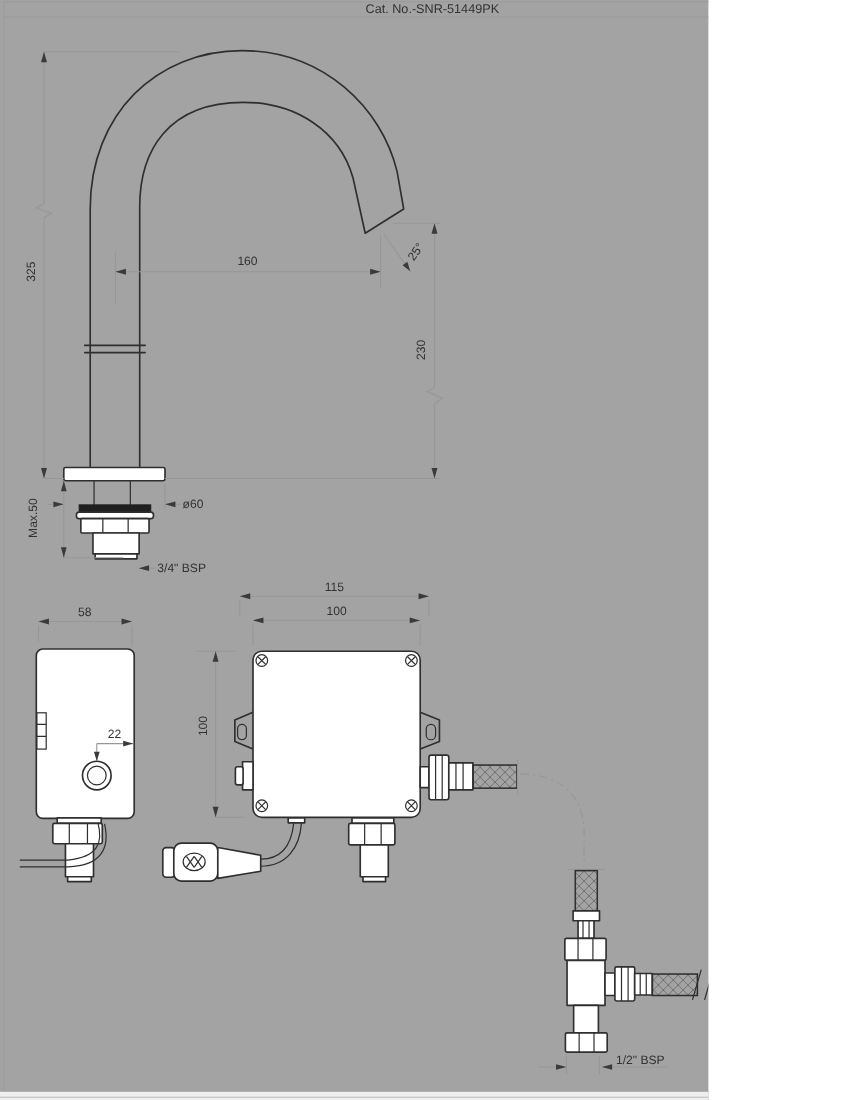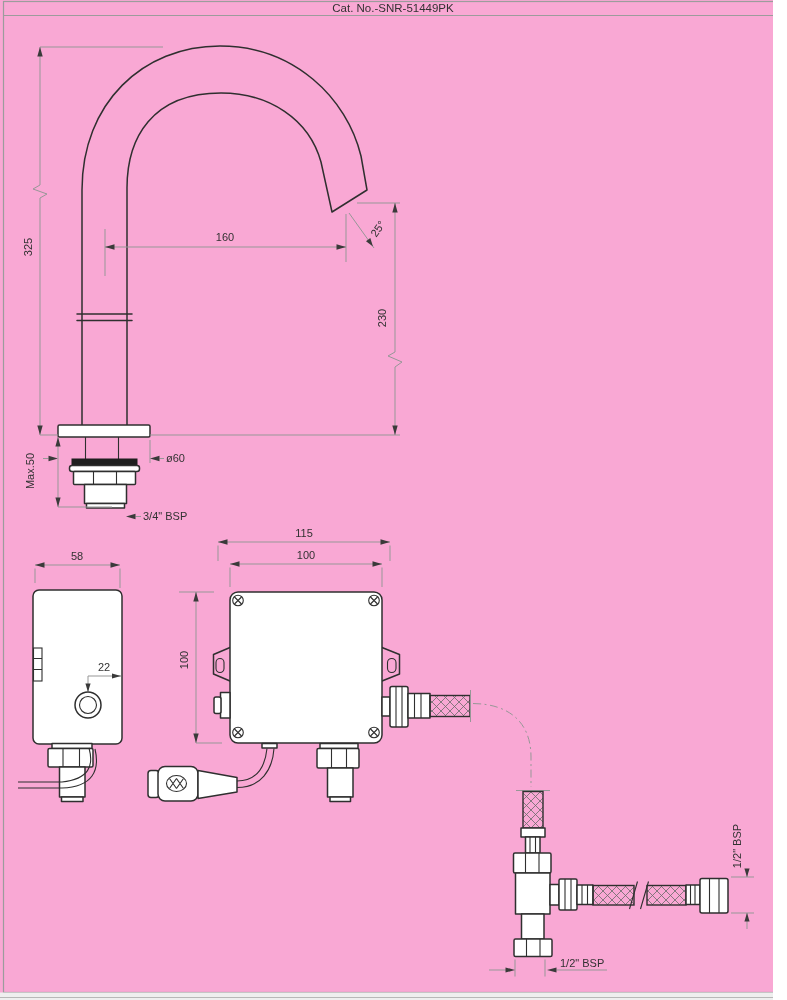--- a/index.html
+++ b/index.html
@@ -1,16 +1,16 @@
 <!DOCTYPE html>
 <html><head>
 <meta charset="utf-8">
 <style>
   html,body{margin:0;padding:0;background:#fff;}
-  .sheet{position:relative;width:773px;height:1000px;background:#f9a8d4;overflow:hidden;
+  .sheet{position:relative;width:644px;height:1000px;background:#a3a3a3;overflow:hidden;
          font-family:"Liberation Sans", sans-serif;}
   svg{position:absolute;left:0;top:0;}
   svg text{fill:#323232;font-family:"Liberation Sans", sans-serif;font-size:11px;}
   .obj{stroke:#2f2f2f;stroke-width:1.5;fill:none;stroke-linejoin:round;stroke-linecap:round;}
   .objf{stroke:#2f2f2f;stroke-width:1.5;fill:#ffffff;stroke-linejoin:round;}
   .thin{stroke:#2f2f2f;stroke-width:1.1;fill:none;}
   .dim{stroke:#979797;stroke-width:1;fill:none;stroke-linecap:butt;}
   .arr{fill:#3a3a3a;stroke:none;}
   .braid{fill:url(#braid);stroke:#2f2f2f;stroke-width:1.4;}
   .dark{fill:#1f1f1f;stroke:#1f1f1f;stroke-width:1;}

